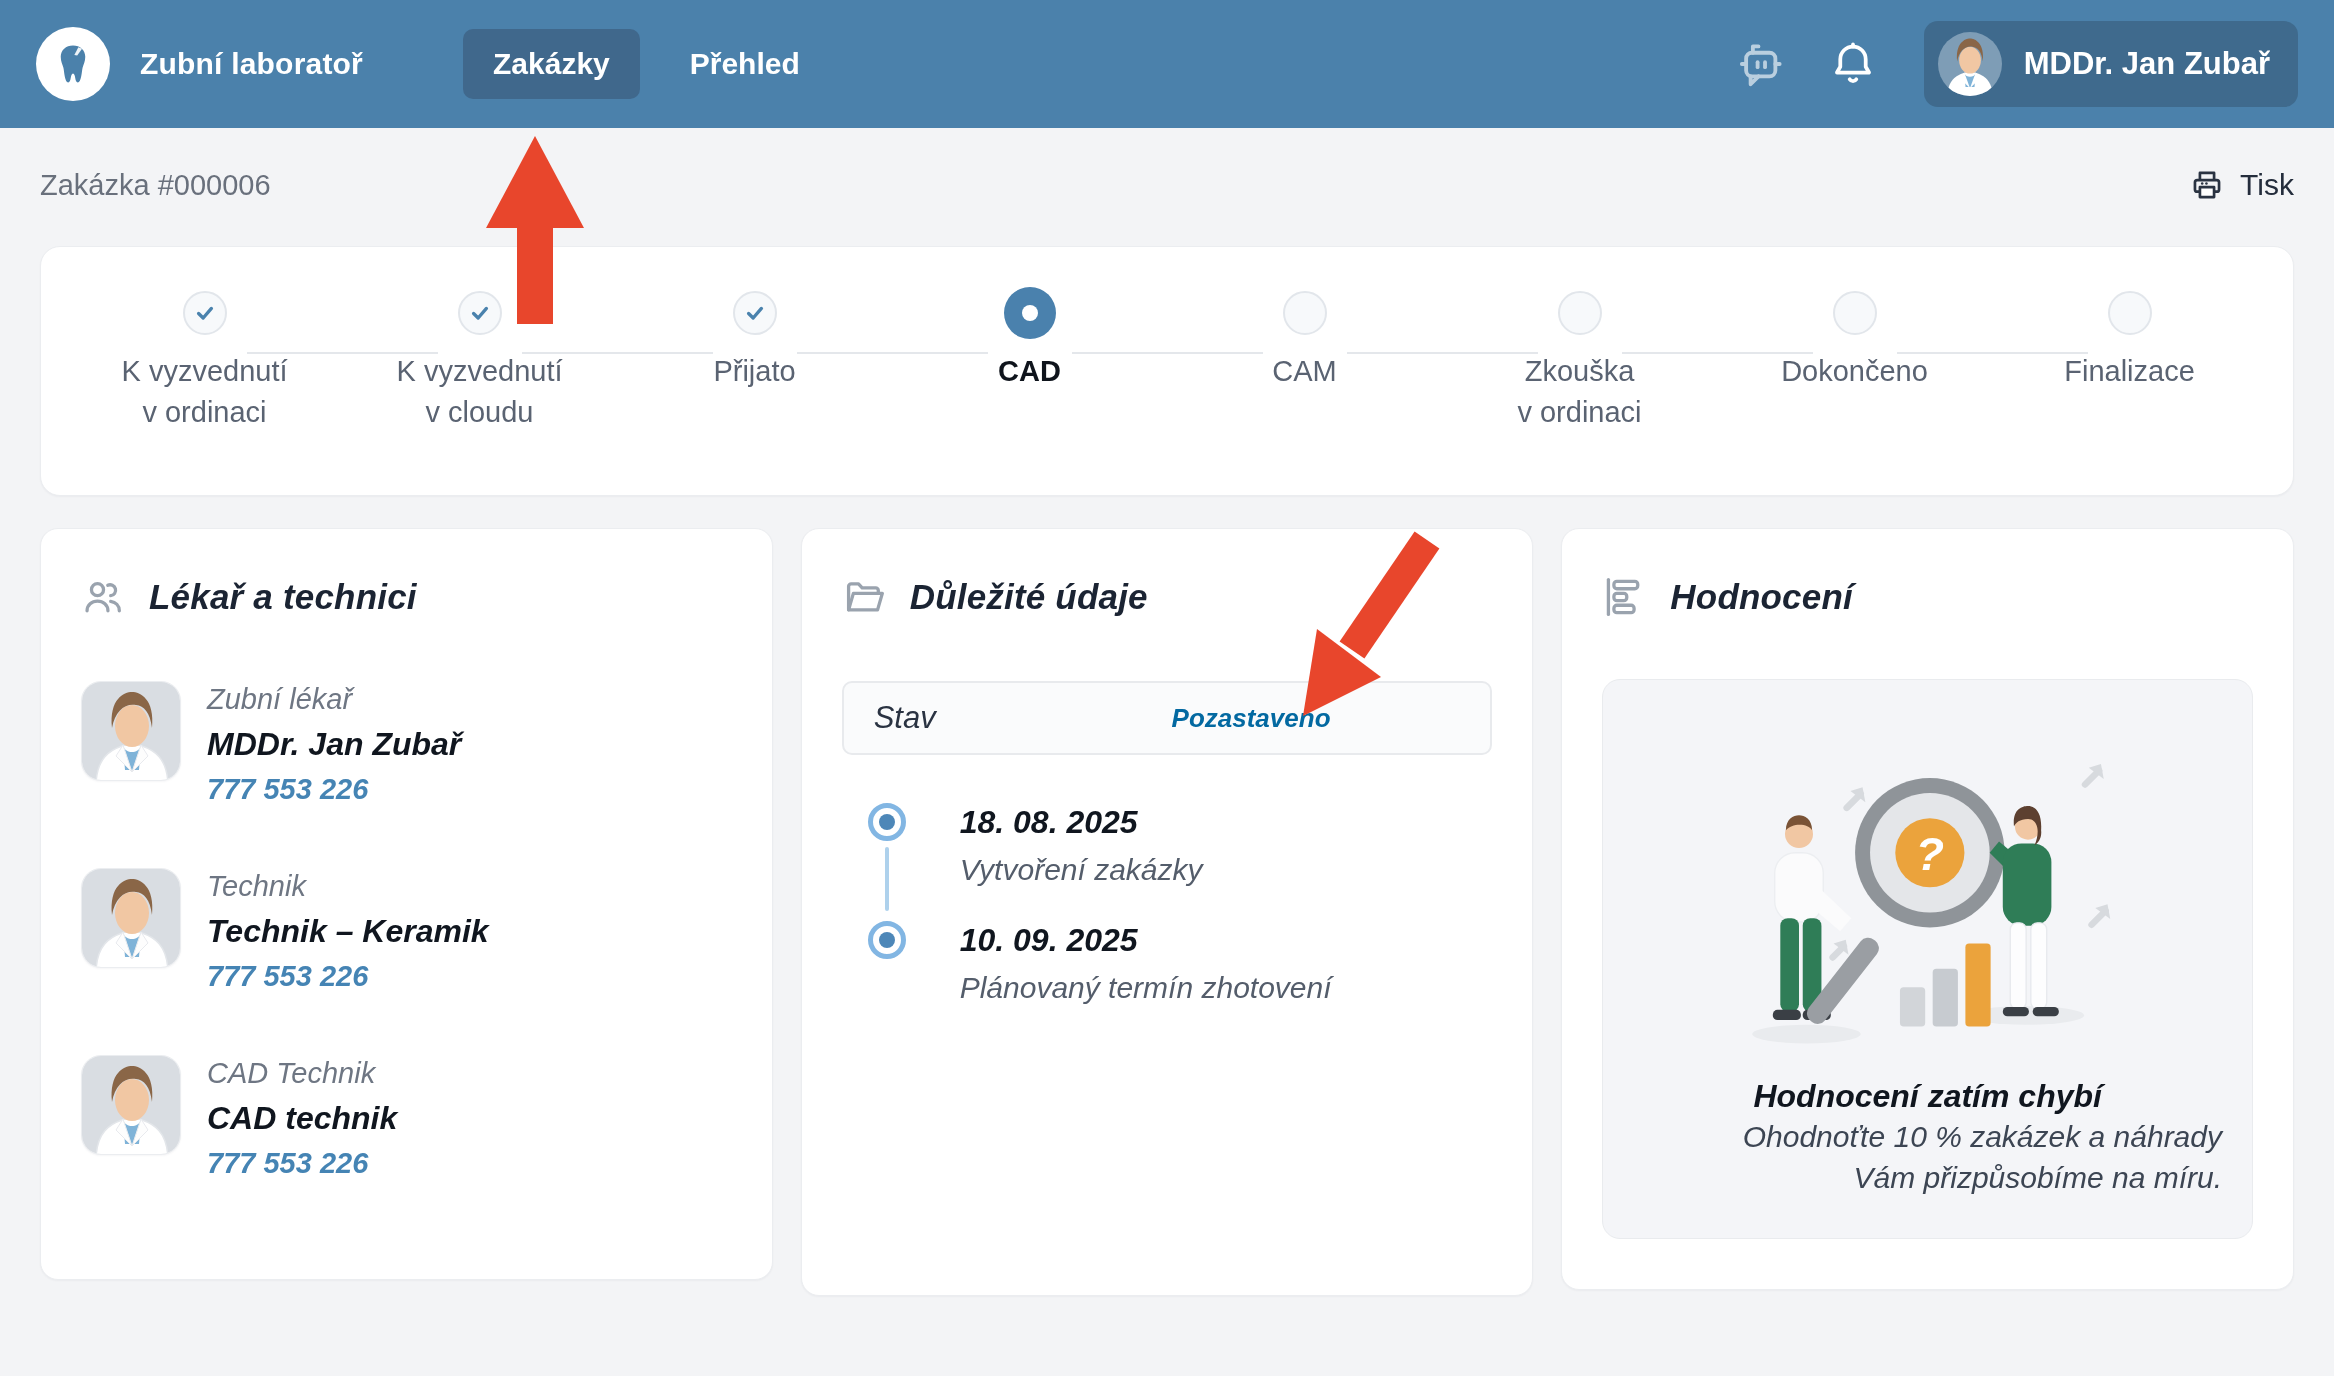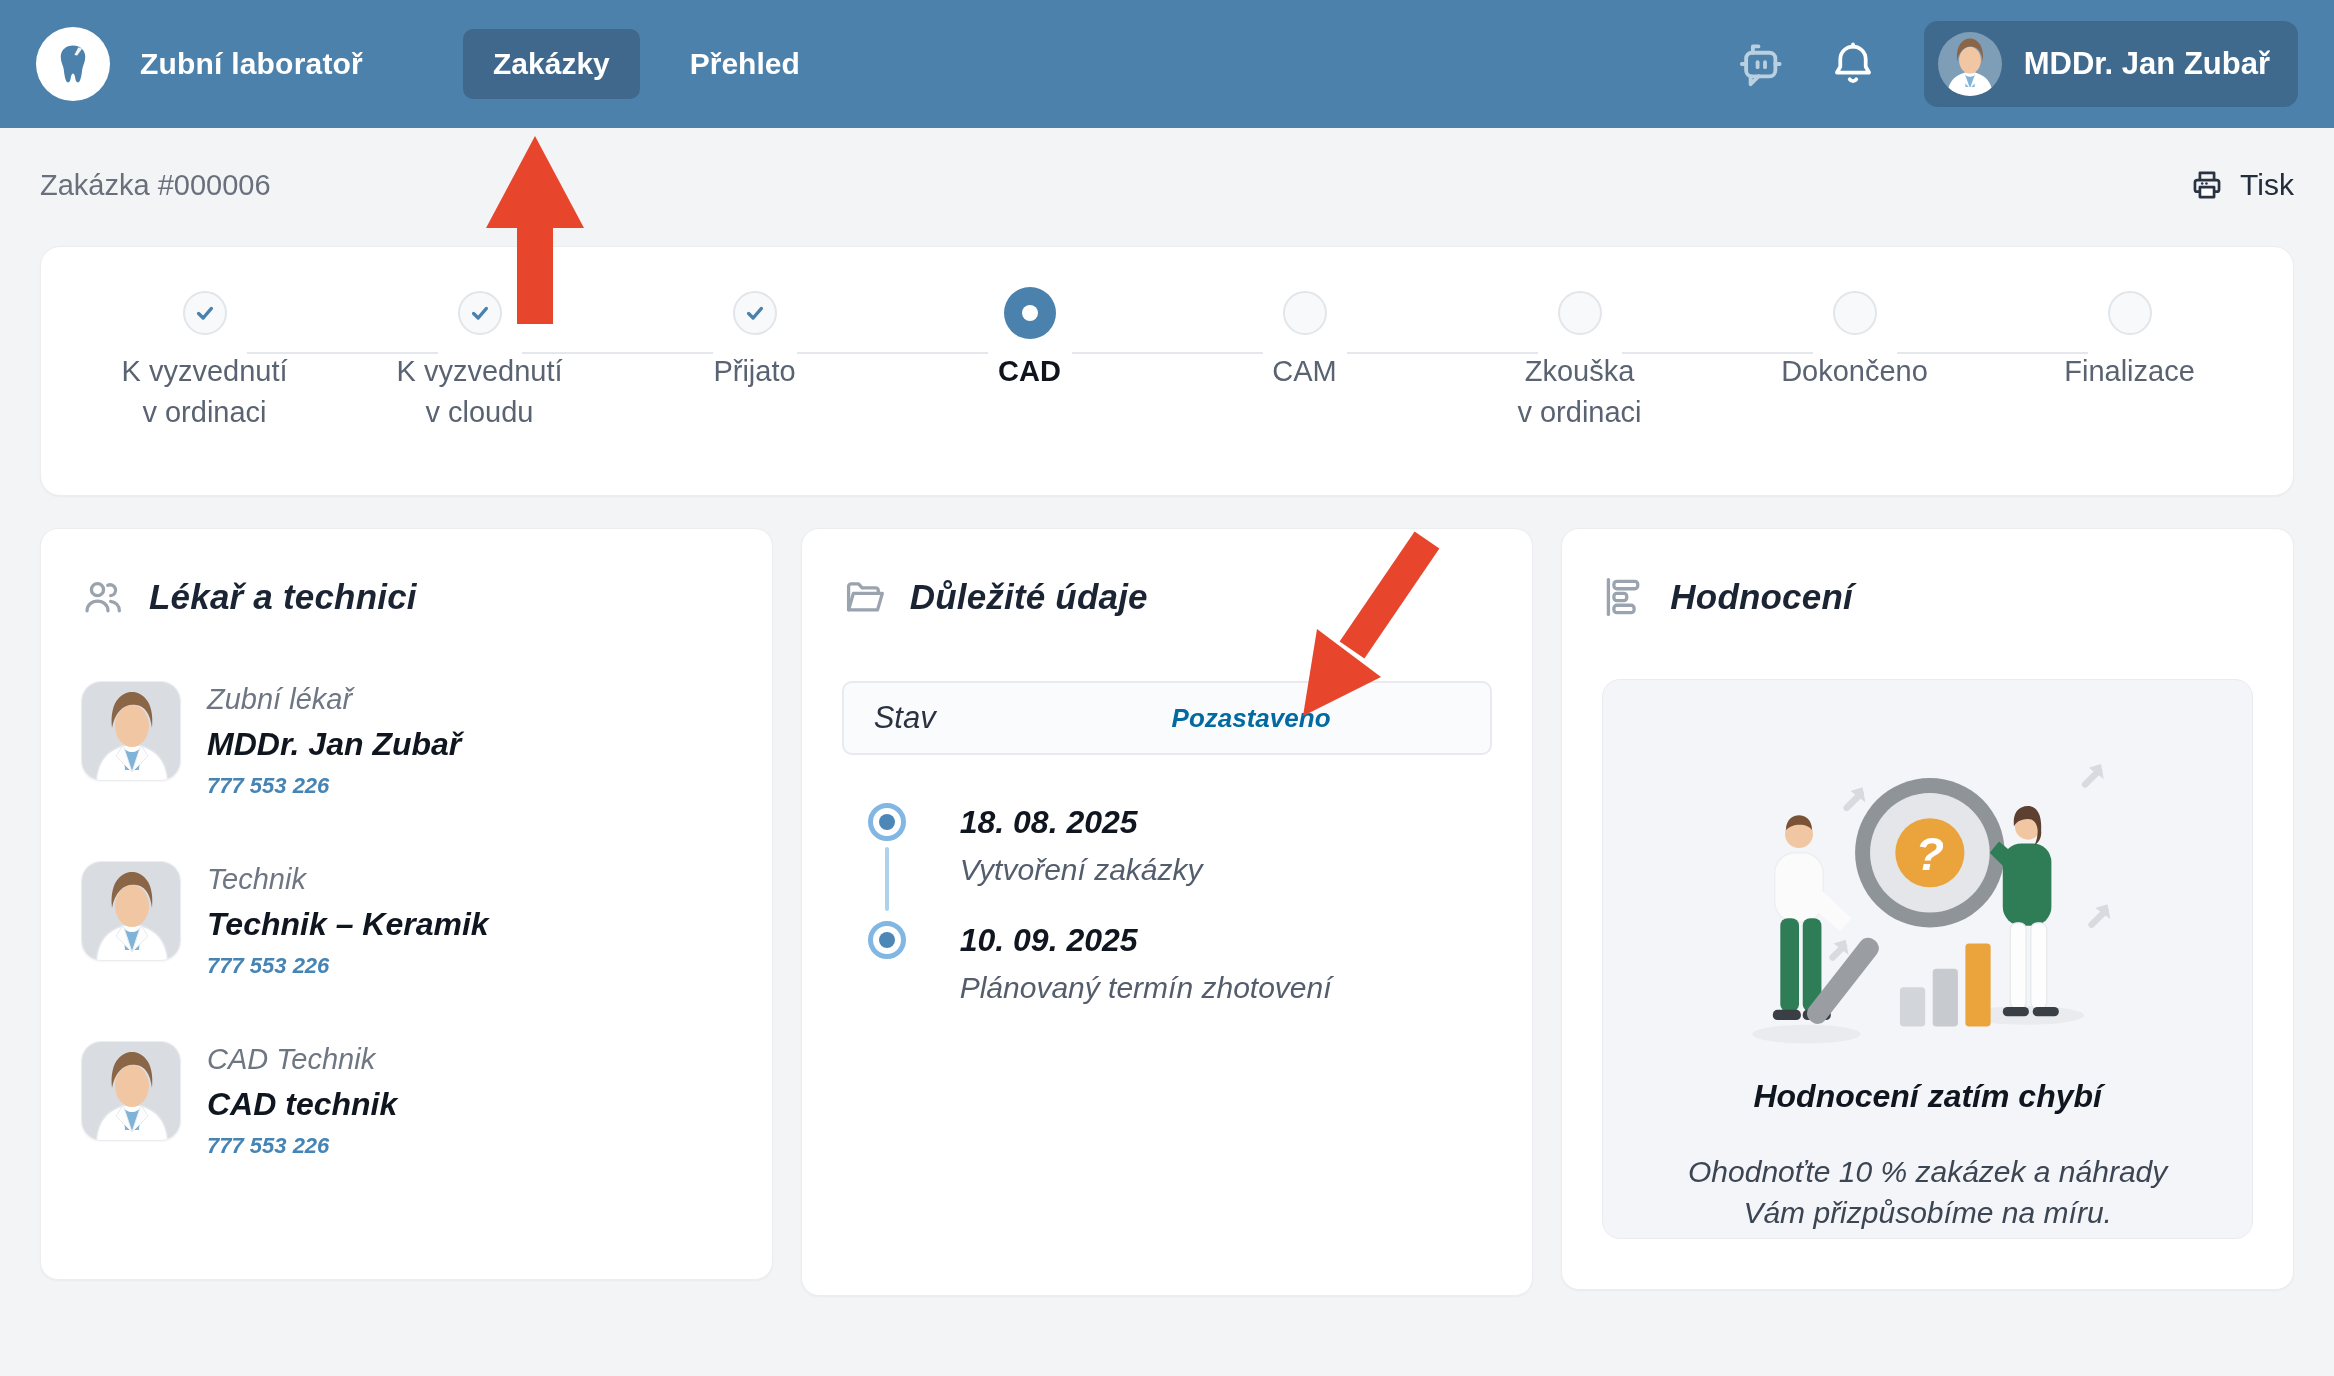--- a/index.html
+++ b/index.html
@@ -92,21 +92,21 @@
   .panel { padding:46px 40px; border-radius:18px;font-style:italic; }
   .card-title-row { display:flex; align-items:center; gap:24px; }
   .card-title { font-size:35px; font-weight:700; color:#1b2433; letter-spacing:.2px; }
 
   .team-card { height:752px; }
   .member { display:flex; align-items:flex-start; gap:26px; margin-top:62px; }
   .member:first-of-type { margin-top:84px; }
   .member-texts { display:flex; flex-direction:column; padding-top:2px; }
   .member-role { font-size:29px; color:#6e7683; }
   .member-name { font-size:32px; font-weight:700; color:#10161f; margin-top:10px; }
-  .member-phone { font-size:22px; font-weight:700; color:#4584b4; margin-top:10px; cursor:pointer; text-decoration:none; }
+  .member-phone { font-size:29px; font-weight:700; color:#4584b4; margin-top:10px; cursor:pointer; text-decoration:none; }
 
   .details-card { height:768px; }
   .status-row {
     margin-top:62px; position:relative; display:flex; align-items:center;
     height:74px; background:#fafbfc; border:2px solid #e8eaed; border-radius:10px;
     padding:0 30px; cursor:pointer;
   }
   .status-label { font-size:31px; color:#2a3342; }
   .status-value {
     position:absolute; left:63%; transform:translateX(-50%);
@@ -130,21 +130,21 @@
   .event-date { font-size:32px; font-weight:700; color:#10161f; }
   .event-label { font-size:30px; color:#545d6b; margin-top:12px; }
 
   .rating-card { height:762px; }
   .rating-empty {
     margin-top:60px; background:#f4f5f8; border:1px solid #e9ebee; border-radius:18px;
     height:560px; padding:36px 30px; text-align:center;
   }
   .illustration { display:block; margin:16px auto 0 auto; }
   .empty-title { font-size:32px; font-weight:700; color:#10161f; margin-top:26px; }
-  .empty-text { font-size:30px; color:#3c4553; margin-top:36px; line-height:1.38; }
+  .empty-text { font-size:30px; color:#3c4553; margin-top:1px; line-height:1.38;text-align:right; }
 
   
   .arrows-overlay {
     position:absolute; inset:0; width:2334px; height:1376px;
     pointer-events:none; z-index:50;
   }
 </style>
 </head>
 <body>
 

